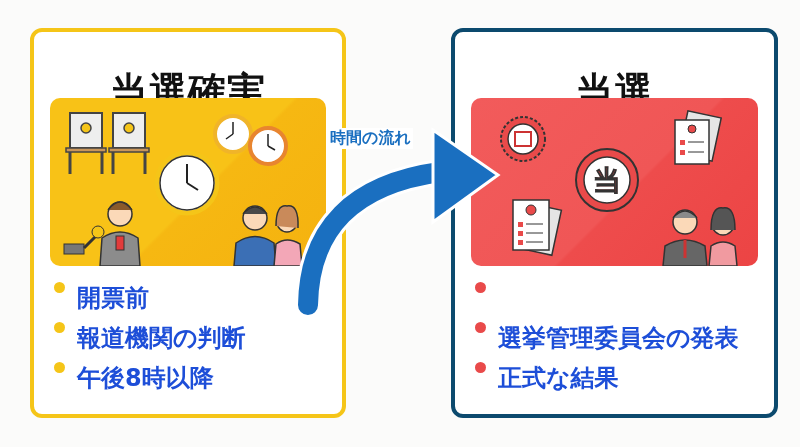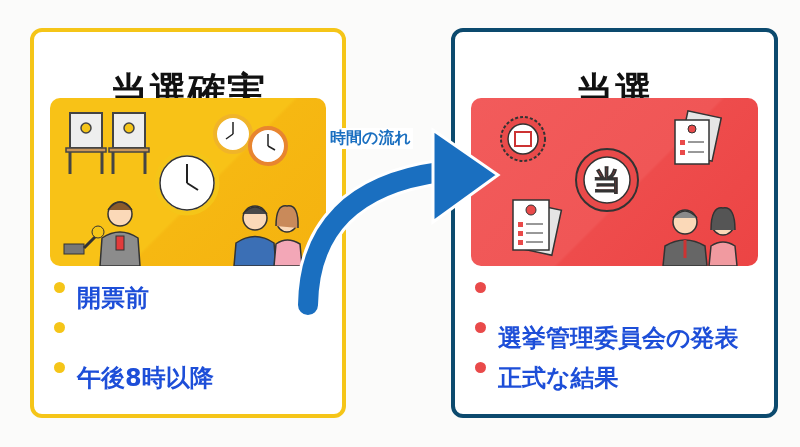--- a/index.html
+++ b/index.html
@@ -80,20 +80,21 @@
       </g>
     </svg>
   </div>
   <ul class="bullets">
     <li>
         <span class="dot"></span>
         <span>開票前</span>
       </li>
     <li>
         <span class="dot"></span>
+        <span>報道機関の判断</span>
       </li>
     <li>
         <span class="dot"></span>
         <span>午後8時以降</span>
       </li>
   </ul>
 </div>
 
 <div class="panel right">
   <div class="title">当選</div>

